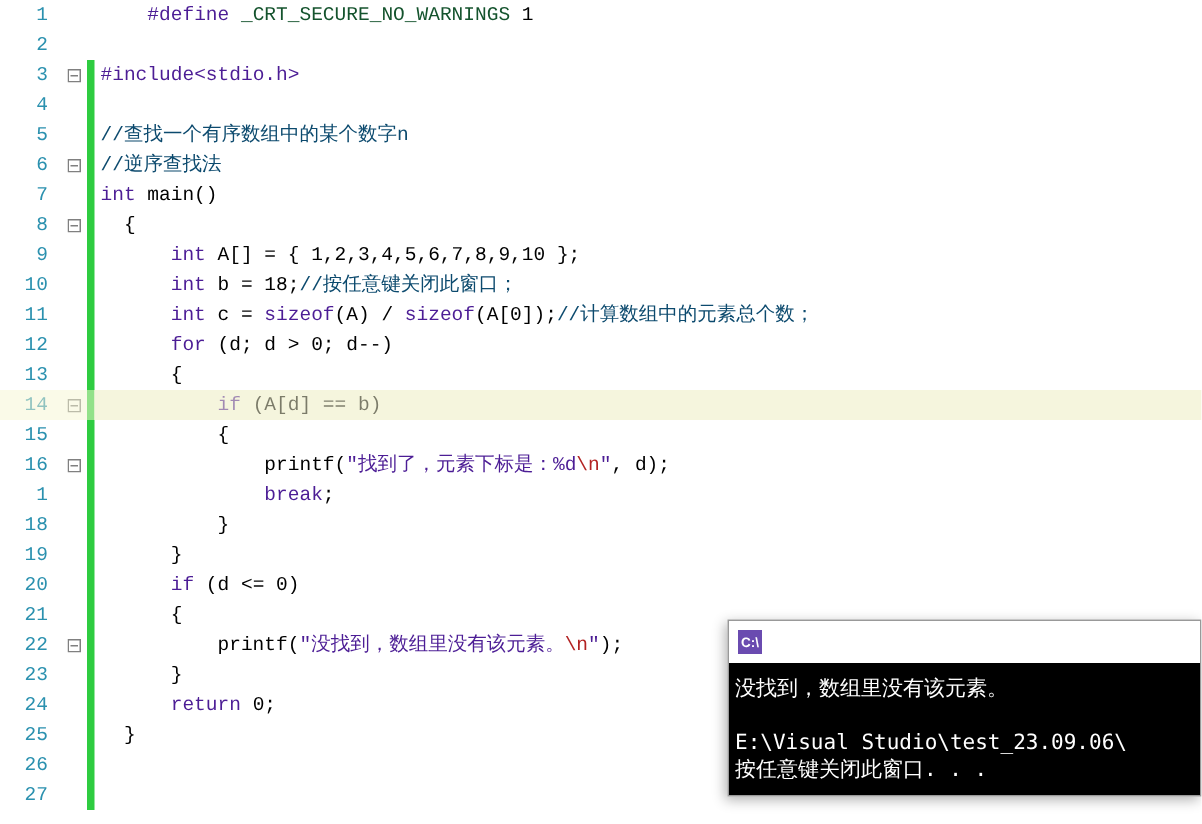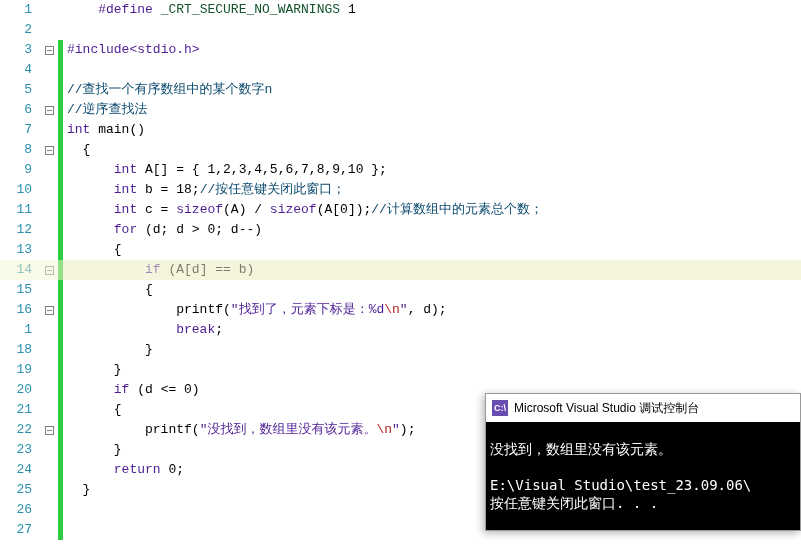--- a/index.html
+++ b/index.html
@@ -110,21 +110,21 @@
       align-items: center;
       justify-content: center;
       font-weight: bold;
     }
     .console-body {
       background: #000;
       color: #fff;
       font-family: "NSimSun", "SimSun", Consolas, monospace;
       font-size: 14px;
       line-height: 18px;
-      padding: 18px 4px;
+      padding: 8px 4px;
       white-space: pre;
       overflow: hidden;
     }
   </style>
 </head>
 <body>
 
 <div class="editor">
   <div class="gutter" id="gutter">
       <div class="ln">1</div>
@@ -268,19 +268,18 @@
       <div class="code-line"><span>          printf(</span><span class="str">"没找到，数组里没有该元素。</span><span class="esc">\n</span><span class="str">"</span><span>);</span></div>
       <div class="code-line"><span>      }</span></div>
       <div class="code-line"><span>      </span><span class="kw-blue">return</span><span> 0;</span></div>
       <div class="code-line"><span>  }</span></div>
     </div>
 </div>
 
 <div class="console">
   <div class="console-title">
     <div class="console-icon">C:\</div>
-    <span>Microsoft Visual Studio 调试控制台</span>
   </div>
   <div class="console-body">没找到，数组里没有该元素。
 
 E:\Visual Studio\test_23.09.06\
 按任意键关闭此窗口. . .</div>
 </div>
 
 </body></html>

